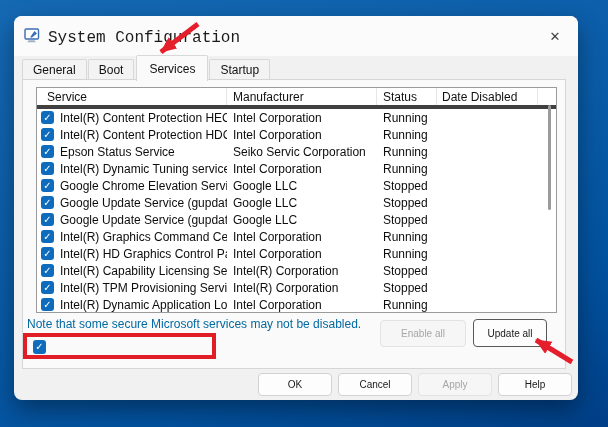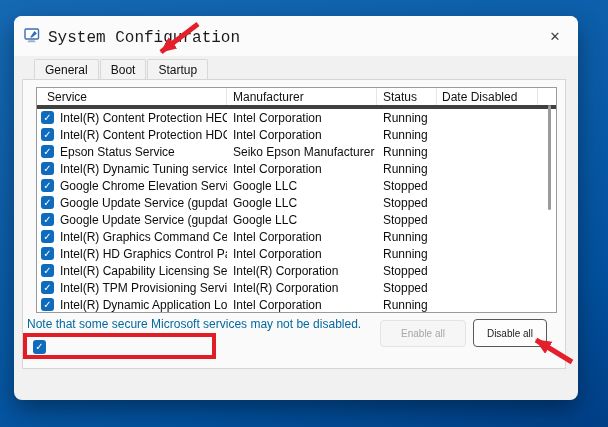--- a/index.html
+++ b/index.html
@@ -12,21 +12,21 @@
     background:#f1f1f1; border-radius:8px; box-shadow:0 10px 24px rgba(0,0,0,.38); }
 
   .titlebar { position:absolute; left:0; top:0; right:0; height:40px;
     background:#fbfbfb; border-radius:8px 8px 0 0; }
   .app-icon { position:absolute; left:10px; top:12px; width:16px; height:16px; }
   .window-title { position:absolute; left:34px; top:13px; font-size:16px; color:#1b1b1b;font-family:Liberation Mono, monospace; }
   .close-btn { position:absolute; right:0; top:0; width:46px; height:40px;
     display:flex; align-items:center; justify-content:center; font-size:13px; color:#404040;
     border-top-right-radius:8px; cursor:default; }
 
-  .tabs { position:absolute; left:20px; top:42px; height:22px; display:flex; align-items:flex-end; }
+  .tabs { position:absolute; left:8px; top:42px; height:22px; display:flex; align-items:flex-end; }
   .tab { height:21px; padding:0 10px; font-size:12px; color:#111; display:flex; align-items:center;
     background:#f3f3f3; border:1px solid #d8d8d8; border-bottom:none; margin-right:1px;
     border-radius:2px 2px 0 0; }
   .tab.selected { height:26px; margin:0 1px -1px 1px; padding:0 12px; background:#fafafa; z-index:3;
     position:relative; }
 
   .page { position:absolute; left:8px; top:63px; width:544px; height:290px;
     background:#fafafa; border:1px solid #d6d6d6; z-index:1; }
 
   .svc-table { position:absolute; left:13px; top:7px; width:521px; height:226px;
@@ -84,20 +84,21 @@
       </svg>
       <div class="window-title">System Configuration</div>
       <div class="close-btn">
         <span>✕</span>
       </div>
     </div>
 
     <div class="tabs" id="tabs">
         <div class="tab">General</div>
         <div class="tab">Boot</div>
+        <div class="tab selected">Services</div>
         <div class="tab">Startup</div>
       </div>
 
     <div class="page">
 
       <div class="svc-table" id="svc-table">
         <div class="thead" id="thead">
             <div class="th c1">Service</div>
             <div class="th c2">Manufacturer</div>
             <div class="th c3">Status</div>
@@ -120,21 +121,21 @@
               </div>
               <div class="cell-mfr">Intel Corporation</div>
               <div class="cell-status">Running</div>
               <div class="cell-date"></div>
             </div>
             <div class="trow">
               <div class="cell-service">
                 <span class="cb">✓</span>
                 <span class="svc-name">Epson Status Service</span>
               </div>
-              <div class="cell-mfr">Seiko Epson Manufacturer</div>
+              <div class="cell-mfr">Seiko Servic Corporation</div>
               <div class="cell-status">Running</div>
               <div class="cell-date"></div>
             </div>
             <div class="trow">
               <div class="cell-service">
                 <span class="cb">✓</span>
                 <span class="svc-name">Intel(R) Dynamic Tuning service</span>
               </div>
               <div class="cell-mfr">Intel Corporation</div>
               <div class="cell-status">Running</div>
@@ -219,23 +220,29 @@
       <div class="note">Note that some secure Microsoft services may not be disabled.</div>
 
       <div class="annotation-box"></div>
       <div class="hide-row">
         <span class="cb">
           <span>✓</span>
         </span>
       </div>
 
       <div class="btn disabled enable-all">Enable all</div>
-      <div class="btn disable-all">Disable all</div>
+      <div class="btn disable-all">Update all</div>
     </div>
 
+    <div class="bottom-buttons">
+      <div class="btn">OK</div>
+      <div class="btn">Cancel</div>
+      <div class="btn disabled">Apply</div>
+      <div class="btn">Help</div>
+    </div>
 
   </div>
 
   <svg class="overlay" viewBox="0 0 608 427">
     <defs>
       <marker id="arrowhead" markerUnits="userSpaceOnUse" markerWidth="18" markerHeight="16" refX="15" refY="7" orient="auto">
         <path d="M0,0 L16,7 L0,14 Z" fill="#e41e2a"></path>
       </marker>
     </defs>
     <line x1="198" y1="24" x2="161" y2="52" stroke="#e41e2a" stroke-width="5" marker-end="url(#arrowhead)"></line>

